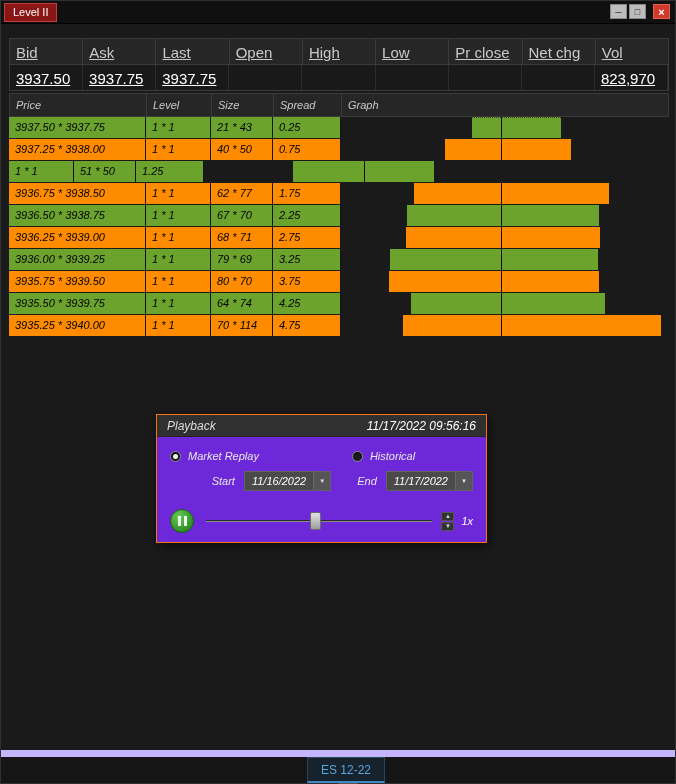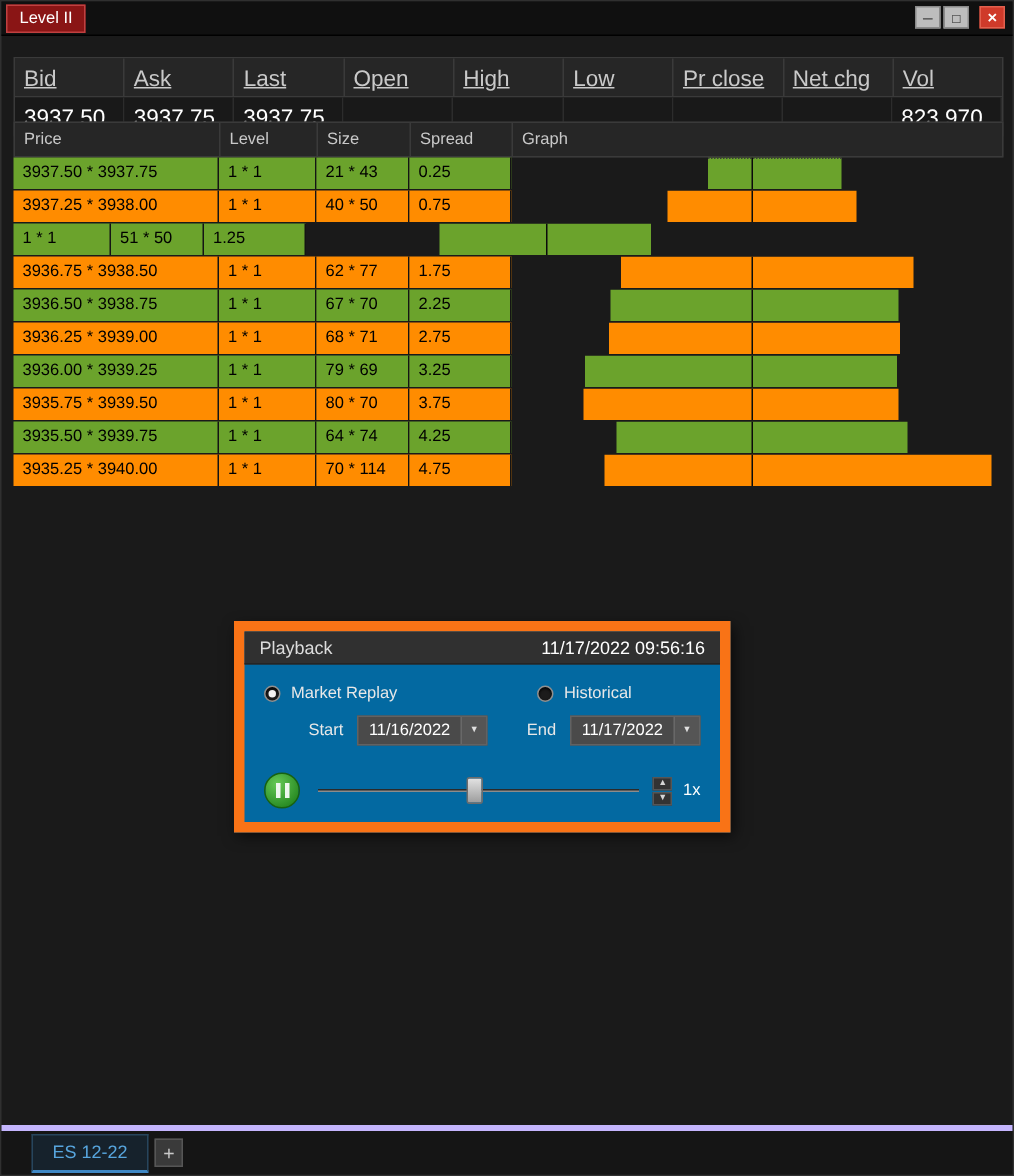--- a/index.html
+++ b/index.html
@@ -35,21 +35,21 @@
   .sum-row{display:flex;}
   .sum-row.head{background:#262626;border-bottom:1px solid #3a3a3a;}
   .sum-cell{
     flex:1;height:25px;padding:5px 6px;font-size:15px;color:#c9c9c9;
     border-right:1px solid #3a3a3a;white-space:nowrap;overflow:hidden;text-decoration:underline;
   }
   .sum-cell:last-child{border-right:none;}
   .sum-cell.val{color:#fff;background:#191919;border-right:1px solid #2c2c2c;}
 
   
-  .dom{position:absolute;left:8px;top:80px;width:660px;}
+  .dom{position:absolute;left:8px;top:92px;width:660px;font-style:italic;}
   .dom-header{display:flex;background:#262626;border:1px solid #3a3a3a;height:24px;}
   .dom-hcell{padding:5px 6px;font-size:11px;color:#c9c9c9;border-right:1px solid #3a3a3a;white-space:nowrap;}
   .dom-hcell:last-child{border-right:none;}
   .c-price{width:137px;}
   .c-depth{width:65px;}
   .c-size{width:62px;}
   .c-spread{width:68px;}
   .c-graph{flex:1;position:relative;}
   .dom-body{margin-top:0;}
   .dom-row{display:flex;height:21px;margin-bottom:1px;}
@@ -61,22 +61,22 @@
   .dom-row.orange .dom-cell{background:var(--orange);}
   .dom-row.green .c-graph,.dom-row.orange .c-graph{background:transparent;border-right:none;padding:0;}
   .bar{position:absolute;top:0;bottom:0;}
   .dom-row.green .bar{background:var(--green);}
   .dom-row.orange .bar{background:var(--orange);}
   .bar-top-dotted{border-top:1px dotted #3c3c3c;}
   .centerline{position:absolute;left:160px;top:0;bottom:-1px;width:1px;background:#0b0b0b;}
 
   
   .playback{
-    position:absolute;left:155px;top:413px;width:331px;background:#0369a1;
-    border:7px solid #f97316;box-shadow:2px 3px 9px rgba(0,0,0,.6);
+    position:absolute;left:155px;top:413px;width:331px;background:#6d28d9;
+    border:1px solid #f97316;box-shadow:2px 3px 9px rgba(0,0,0,.6);font-style:italic;
   }
   .pb-header{
     height:22px;background:#303030;border-bottom:1px solid #242424;
     display:flex;align-items:center;justify-content:space-between;padding:0 10px;
   }
   .pb-title{color:#dcdcdc;font-size:12px;}
   .pb-time{color:#fff;font-size:12px;}
   .pb-row{display:flex;align-items:center;padding:0 13px;}
   .pb-modes{margin-top:13px;gap:37px;}
   .mode{display:flex;align-items:center;margin-right:56px;}
@@ -115,21 +115,21 @@
   .spin-btn{
     height:9px;display:flex;align-items:center;justify-content:center;
     font-size:6px;line-height:1;color:#d5d5d5;background:#333;border:1px solid #565656;overflow:hidden;
   }
   .spin-btn + .spin-btn{margin-top:1px;}
   .speed{font-size:11px;color:#fff;margin-left:7px;}
 
   
   .tabbar{
     position:absolute;left:0;right:0;bottom:0;height:33px;background:#151515;
-    border-top:4px solid #c4b5fd;display:flex;align-items:center;padding-left:20px;
+    border-top:7px solid #c4b5fd;display:flex;align-items:center;padding-left:20px;flex-direction:column;
   }
   .tabs{display:flex;align-items:center;}
   .tab{
     height:26px;padding:0 13px;display:flex;align-items:center;font-size:12px;
     color:var(--tab-blue);background:#16222c;border:1px solid #27455c;
     border-bottom:2px solid #3f88c5;margin-right:4px;white-space:nowrap;
   }
   .tab-add{
     width:19px;height:19px;background:#3a3a3a;border:1px solid #565656;color:#c9c9c9;
     font-size:13px;line-height:1;display:flex;align-items:center;justify-content:center;

